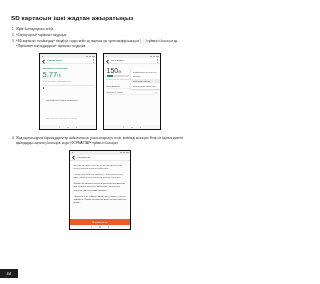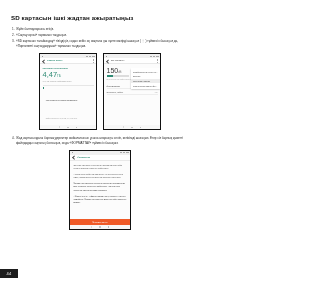--- a/index.html
+++ b/index.html
@@ -415,21 +415,21 @@
         <span class="kebab">
             <i></i>
             <i></i>
             <i></i>
           </span>
       </div>
 
       <div class="screen-body">
         <div class="section-label">Сақталған құрылғылар</div>
         <div class="big-value">
-          <span>4,47</span><span class="unit">ГБ</span>
+          <span>5,77</span><span class="unit">ГБ</span>
         </div>
         <div class="sub-line">14,6 ГБ жадтан пайдаланылды</div>
         <div class="divider"></div>
 
         <div class="list-row">
           <span class="swatch" style="background:#2e8b74"></span>
           <span class="lr-text">
             <span class="lr-title">Ішкі жадының сақтау мүмкіндігі</span><br>
             <span class="lr-sub">Пайдаланылған 7,31 ГБ, 14,6 ГБ бос</span>
           </span>

